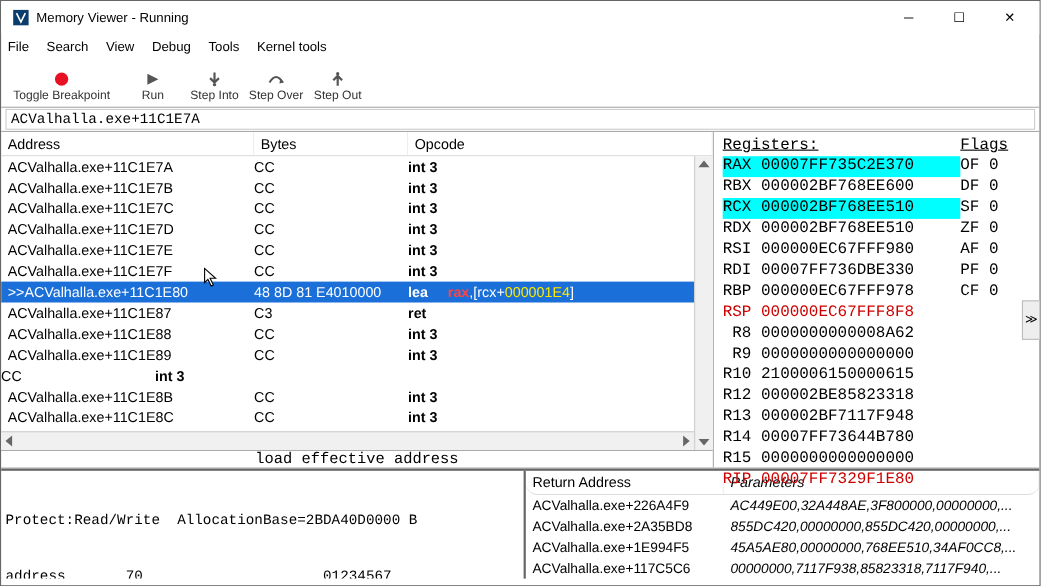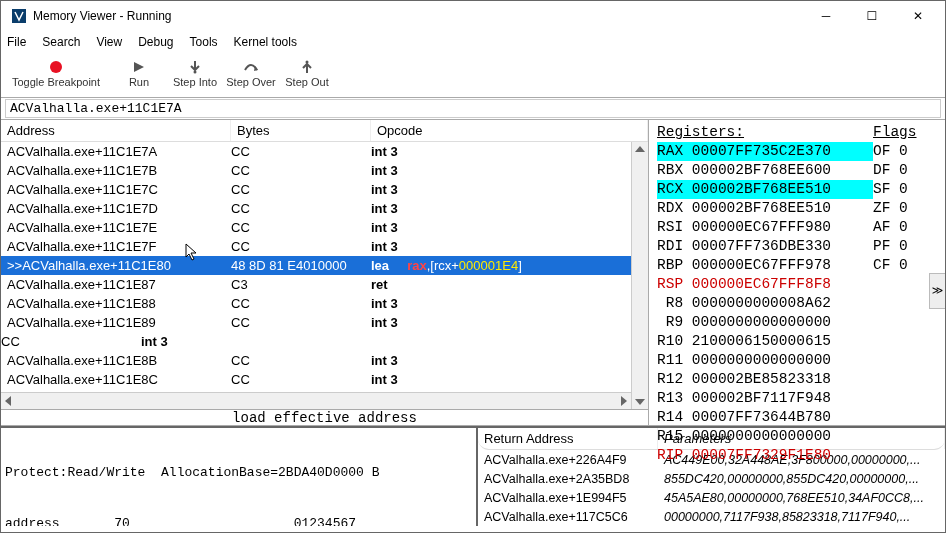--- a/index.html
+++ b/index.html
@@ -4,21 +4,21 @@
 <style>
   * { box-sizing: border-box; margin: 0; padding: 0; }
   body { font-family: "Segoe UI", Tahoma, sans-serif; font-size: 13px; color: #000; background: #fff; width: 946px; height: 533px; overflow: hidden; border: 1px solid #666; }
   .titlebar { height: 30px; display: flex; align-items: center; padding: 0 4px; background: #fff; }
   .titlebar .appicon { width: 16px; height: 16px; margin: 0 6px; }
   .titlebar .title { flex: 1; font-size: 12px; }
   .wctrl { width: 46px; height: 30px; display: flex; align-items: center; justify-content: center; font-family: "Segoe UI Symbol", sans-serif; font-size: 12px; }
   .menubar { height: 22px; display: flex; align-items: center; padding: 0 6px; gap: 16px; font-size: 12px; }
   .menubar span[data-name^="menu-"] { cursor: default; }
   .menubar .disabled { color: #000000; }
-  .toolbar { height: 45px; display: flex; align-items: flex-start; border-bottom: 1px solid #aaa; padding-top: 2px;}
+  .toolbar { height: 45px; display: flex; align-items: center; border-bottom: 1px solid #aaa; padding-top: 2px;}
   .tbtn { display: flex; flex-direction: column; align-items: center; width: 56px; font-size: 11px; color: #333; padding-top:3px;}
   .tbtn.wide { width: 110px; }
   .tbtn .glyph { height: 18px; display:flex; align-items:center; justify-content:center; }
   .addrbar { height: 22px; border-bottom: 1px solid #aaa; display: flex; align-items: center; }
   .addrbar .input { flex: 1; margin: 0 4px; font-family: "Consolas","Courier New",monospace; font-size: 13px; padding: 1px 4px; border: 1px solid #ccc; background:#fff;}
   .main { display: flex; height: 306px; border-bottom:1px solid #aaa;}
   .disasm-wrap { flex: 1; display: flex; flex-direction: column; border-right: 1px solid #aaa; min-width:0;}
   .cols-header { display: flex; border-bottom: 1px solid #ddd; font-size: 13px; position:relative;}
   .cols-header div { padding: 3px 6px; border-right: 1px solid #eee; }
   .c-addr { width: 230px; }
@@ -233,21 +233,20 @@
           <div class="reg-line" data-name="register-row">RBX 000002BF768EE600</div>
           <div class="reg-line hl" data-name="register-row">RCX 000002BF768EE510</div>
           <div class="reg-line" data-name="register-row">RDX 000002BF768EE510</div>
           <div class="reg-line" data-name="register-row">RSI 000000EC67FFF980</div>
           <div class="reg-line" data-name="register-row">RDI 00007FF736DBE330</div>
           <div class="reg-line" data-name="register-row">RBP 000000EC67FFF978</div>
           <div class="reg-line red" data-name="register-row">RSP 000000EC67FFF8F8</div>
           <div class="reg-line" data-name="register-row"> R8 0000000000008A62</div>
           <div class="reg-line" data-name="register-row"> R9 0000000000000000</div>
           <div class="reg-line" data-name="register-row">R10 2100006150000615</div>
-          <div class="reg-line" data-name="register-row">R11 0000000000000000</div>
           <div class="reg-line" data-name="register-row">R12 000002BE85823318</div>
           <div class="reg-line" data-name="register-row">R13 000002BF7117F948</div>
           <div class="reg-line" data-name="register-row">R14 00007FF73644B780</div>
           <div class="reg-line" data-name="register-row">R15 0000000000000000</div>
           <div class="reg-line red" data-name="register-row">RIP 00007FF7329F1E80</div>
         </div>
     </div>
     <div class="flags-col">
       <div class="regs-title" data-name="flags-title">Flags</div>
       <div id="flag-list" data-name="flags-list">

